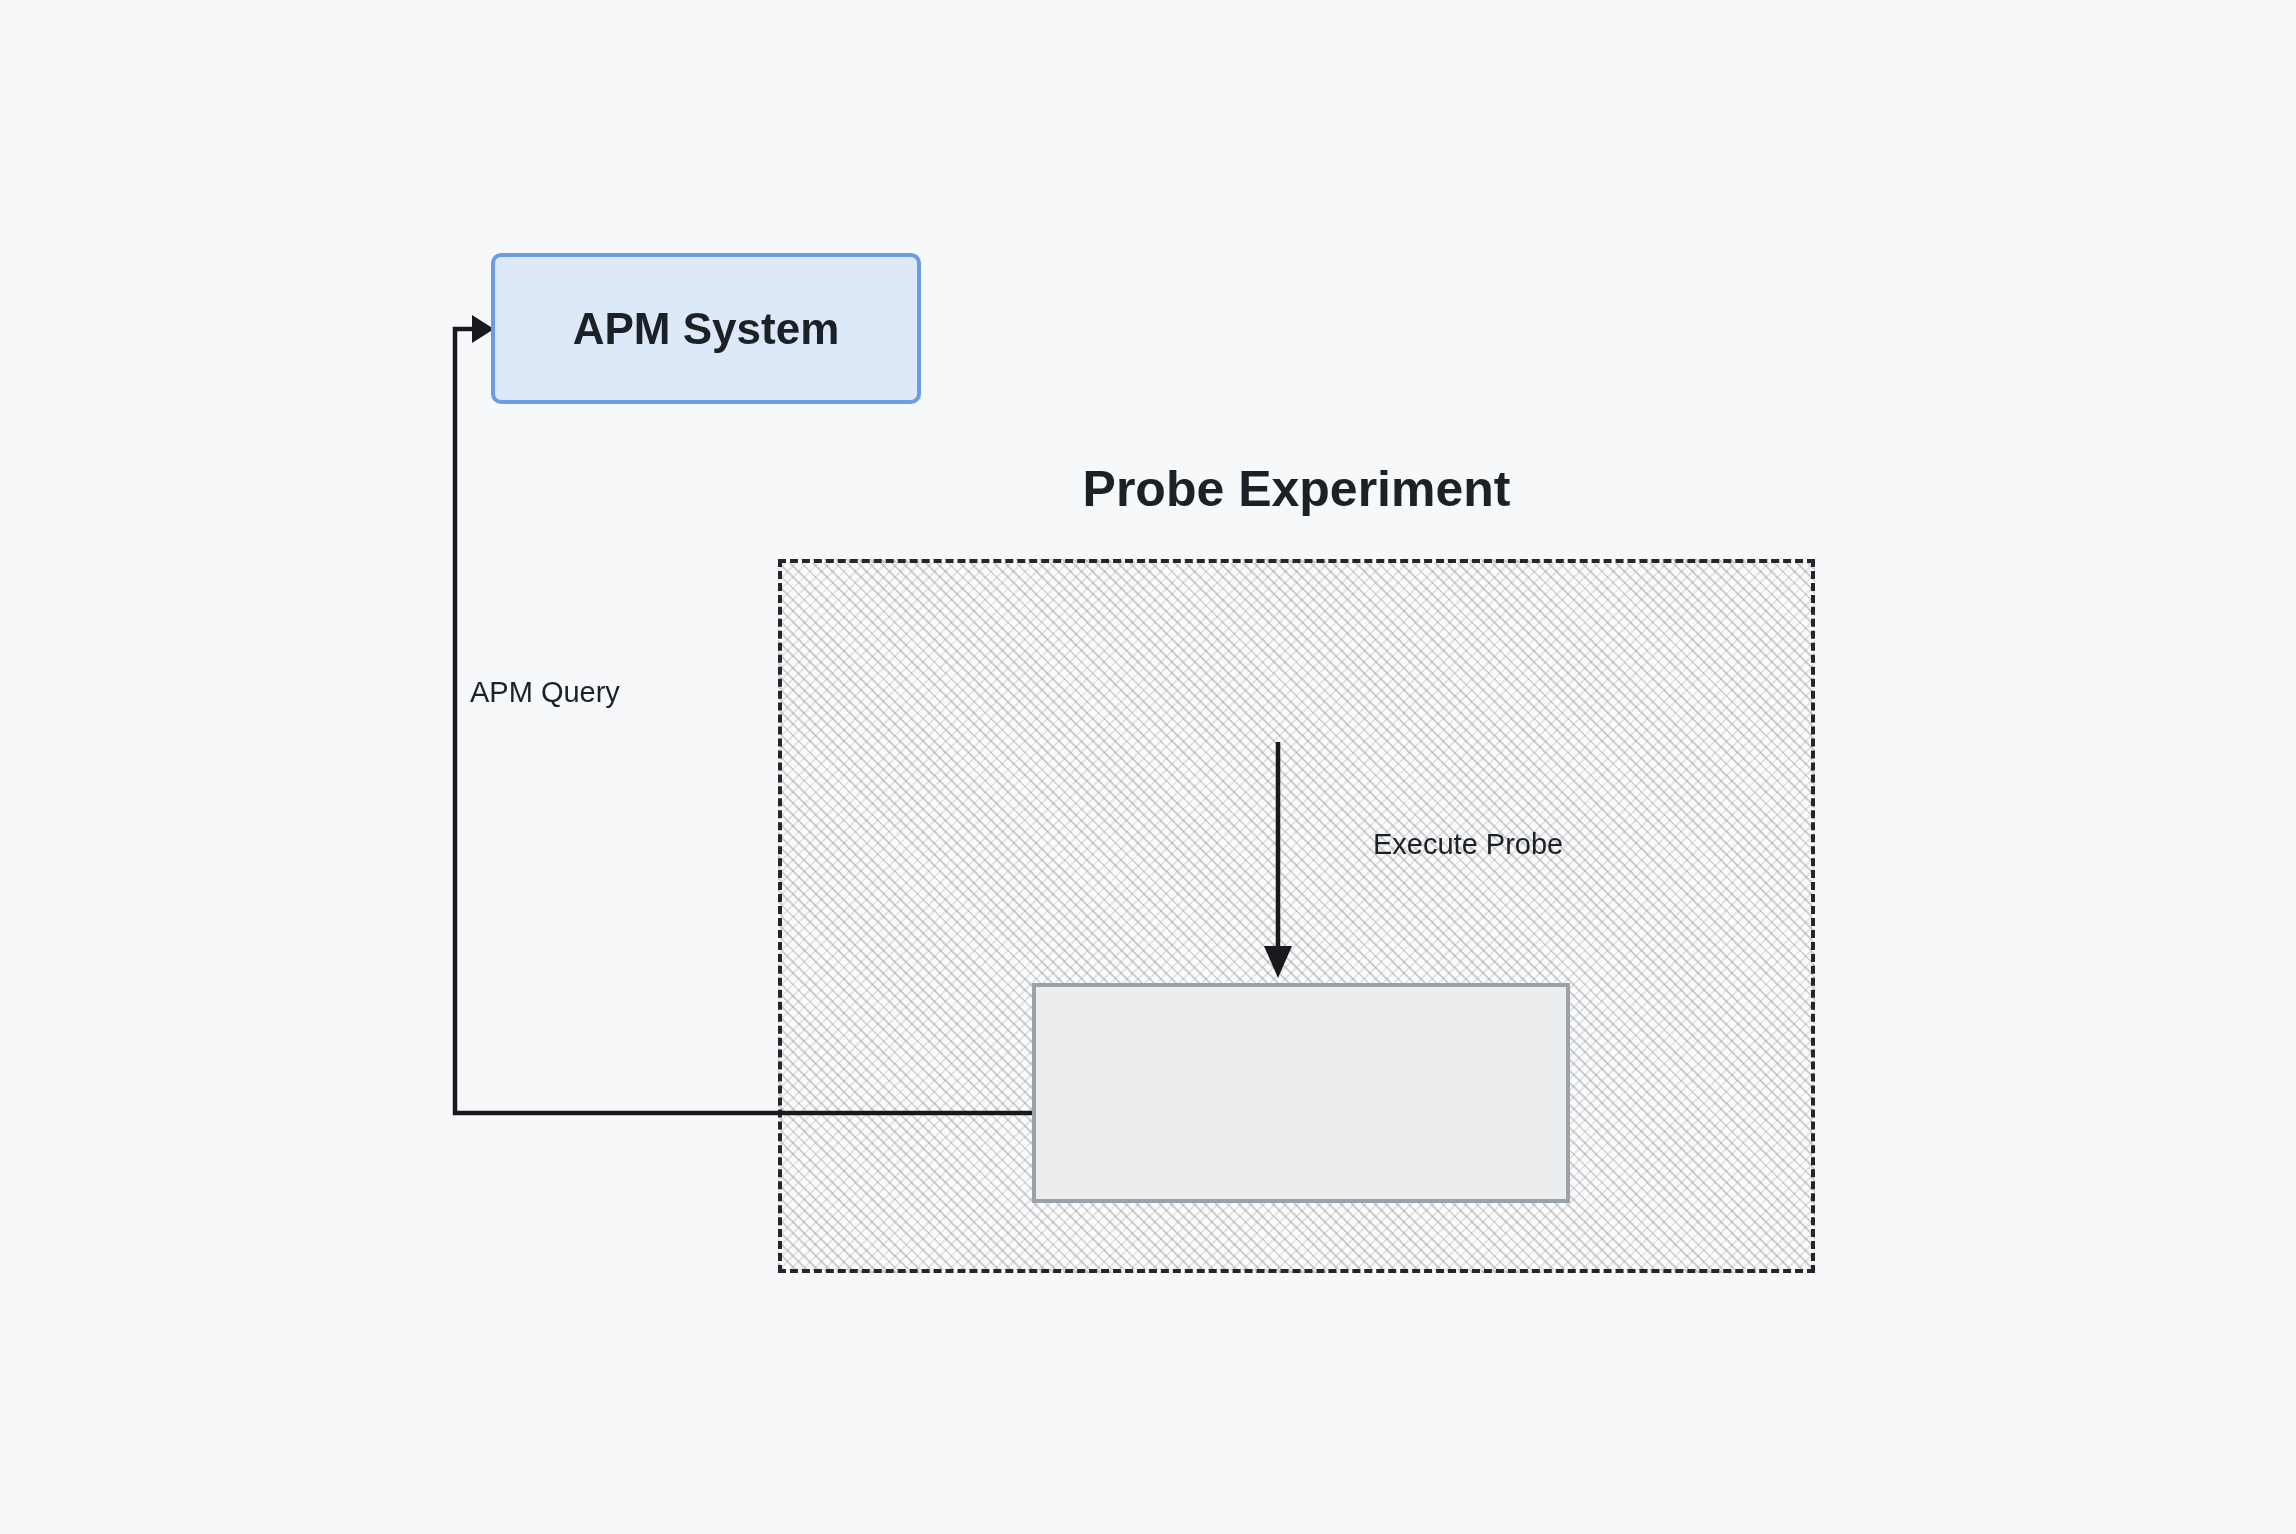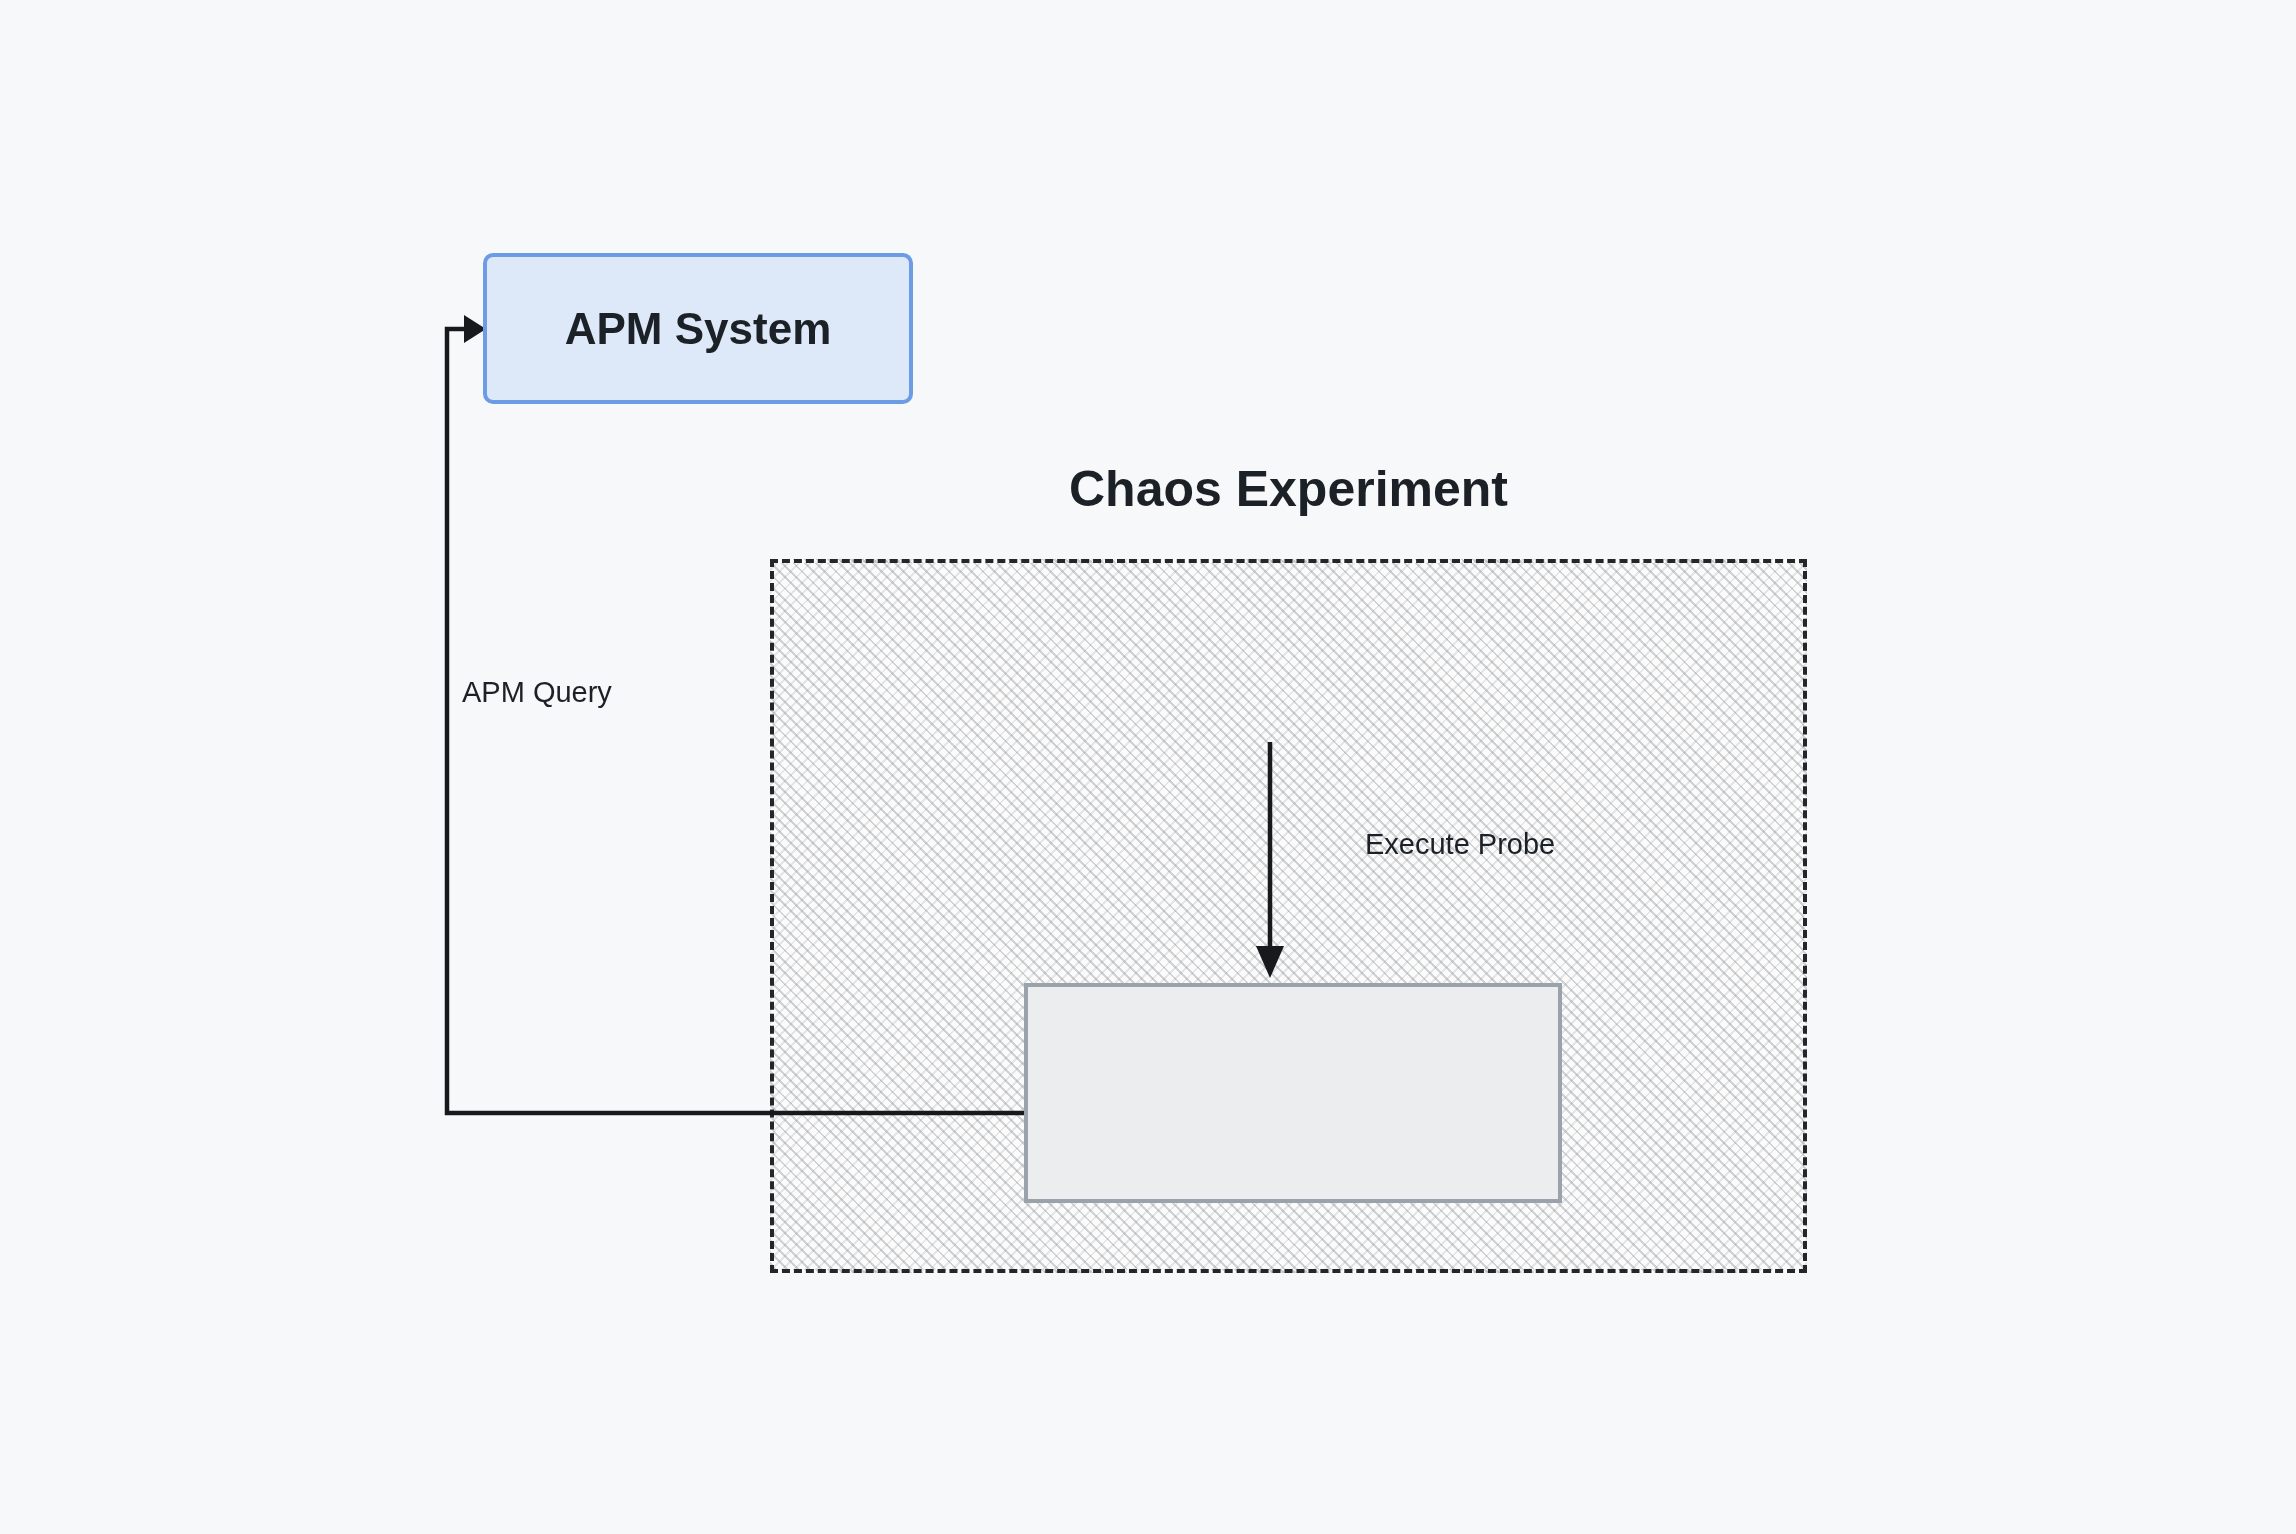--- a/index.html
+++ b/index.html
@@ -14,20 +14,21 @@
     --text-color:#1c2127;
   }
   html,body{margin:0;padding:0;background:var(--background);}
   .canvas{
     position:relative;
     width:2001px;height:1534px;
     background:var(--background);
     font-family:"Liberation Sans", sans-serif;
     color:var(--text-color);
     overflow:hidden;
+    margin-left:8px;
   }
   .node{
     position:absolute;
     box-sizing:border-box;
     display:flex;align-items:center;justify-content:center;
     text-align:center;
   }
   .apm-system{
     left:483px;top:253px;width:430px;height:151px;
     background:var(--node-blue-fill);
@@ -102,21 +103,21 @@
     <line class="edge-path" x1="1270" y1="742" x2="1270" y2="950"></line>
     <polygon class="arrow-head" points="1256,946 1284,946 1270,978"></polygon>
     <polyline class="edge-path" points="1024,1113 447,1113 447,329 466,329"></polyline>
     <polygon class="arrow-head" points="464,315 464,343 486,329"></polygon>
   </svg>
 
   <div class="node apm-system">
     <span>APM System</span>
   </div>
 
-  <div class="diagram-title">Chaos Experiment</div>
+  <div class="diagram-title">Probe Experiment</div>
 
 
   <div class="edge-label execute-probe-label">Execute Probe</div>
   <div class="edge-label apm-query-label">APM Query</div>
 
   <div class="node apm-probe">
     
   </div>
 
 </div>

